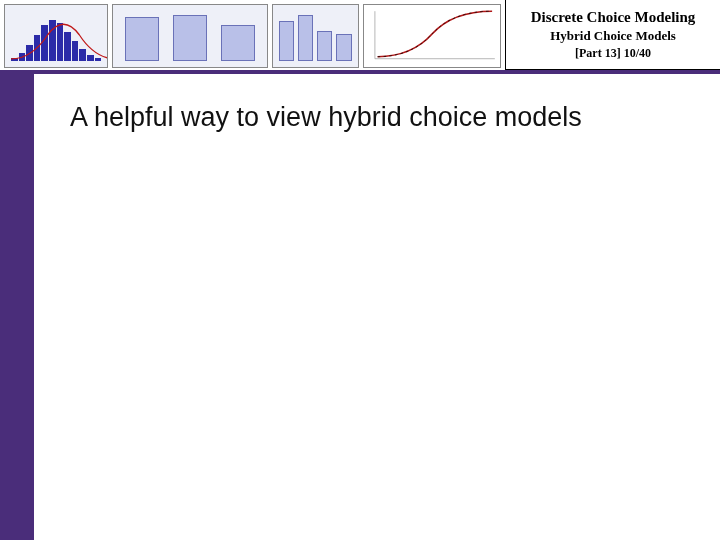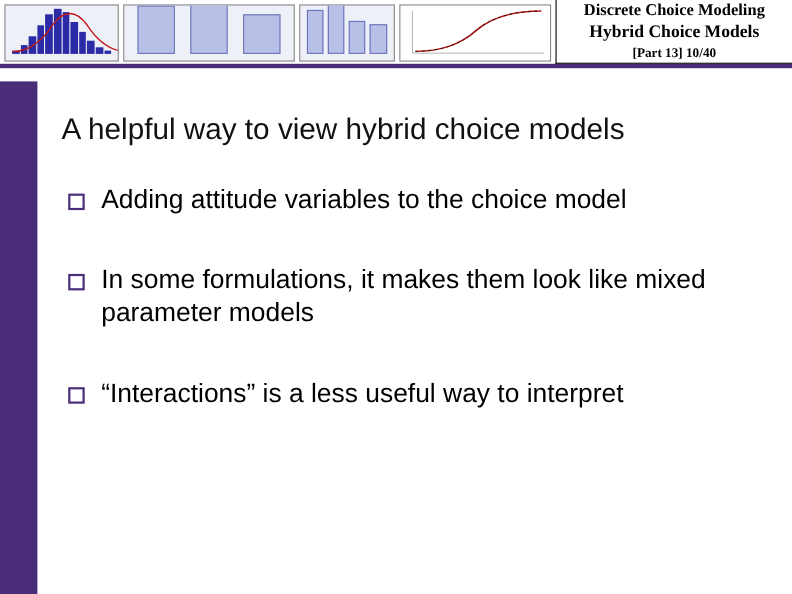--- a/index.html
+++ b/index.html
@@ -6,21 +6,21 @@
   body {
     width: 720px;
     height: 540px;
     background: #fff;
     font-family: Verdana, Geneva, sans-serif;
     overflow: hidden;
     position: relative;
   }
   .header-band {
     width: 720px;
-    height: 62px;
+    height: 74px;
     position: relative;
     border-bottom: 4px solid #4a2d7a;
     background: #fff;
     display: flex;
   }
   .thumbs {
     flex: 1;
     display: flex;
     gap: 4px;
     padding: 4px 4px 2px 4px;
@@ -62,21 +62,21 @@
   .course-title {
     font-family: "Century Schoolbook", Georgia, serif;
     font-weight: bold;
     font-size: 15px;
     color: #000;
     white-space: nowrap;
   }
   .subtitle {
     font-family: "Century Schoolbook", Georgia, serif;
     font-weight: bold;
-    font-size: 16px;
+    font-size: 13px;
     color: #000;
     margin-top: 2px;
     text-align: right;
   }
   .part-line {
     font-family: "Century Schoolbook", Georgia, serif;
     font-weight: bold;
     font-size: 12px;
     color: #000;
     margin-top: 2px;
@@ -88,21 +88,21 @@
     bottom: 0;
     width: 34px;
     background: #4a2d7a;
   }
   .content {
     position: absolute;
     left: 34px;
     top: 74px;
     right: 0;
     bottom: 0;
-    padding: 28px 30px 20px 18px;
+    padding: 28px 30px 20px 32px;
   }
   .slide-title {
     font-family: Arial, Helvetica, sans-serif;
     font-size: 27px;
     color: #111;
     margin-bottom: 34px;
     margin-left: 4px;
   }
   .bullets {
     list-style: none;
@@ -180,18 +180,13 @@
     <div class="course-title">Discrete Choice Modeling</div>
     <div class="subtitle">Hybrid Choice Models</div>
     <div class="part-line">[Part  13]   10/40</div>
   </div>
 </div>
 
 <div class="side-strip"></div>
 
 <div class="content">
   <div class="slide-title">A helpful way to view hybrid choice models</div>
-  <ul class="bullets">
-    <li>Adding attitude variables to the choice model</li>
-    <li>In some formulations, it makes them look like mixed parameter models</li>
-    <li>“Interactions” is a less useful way to interpret</li>
-  </ul>
 </div>
 
 </body></html>

